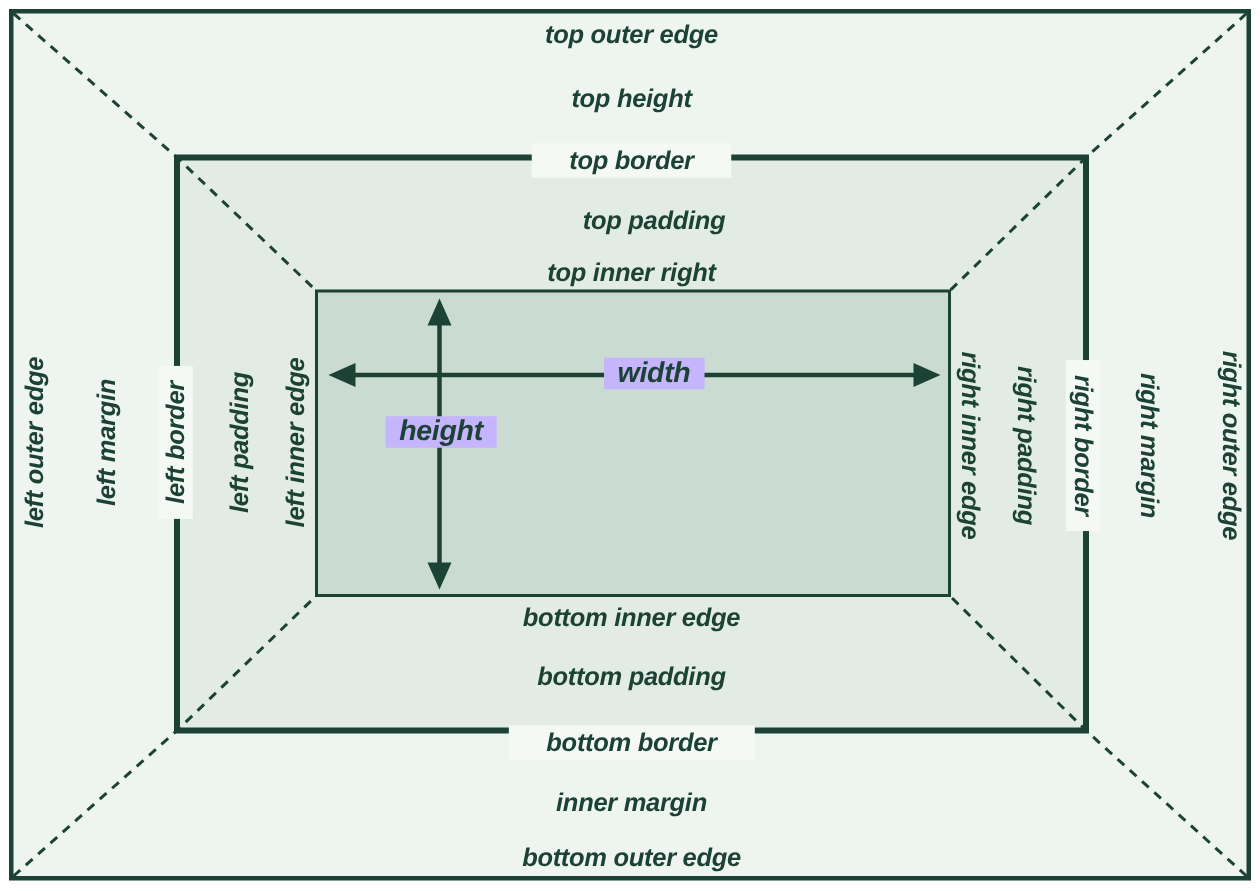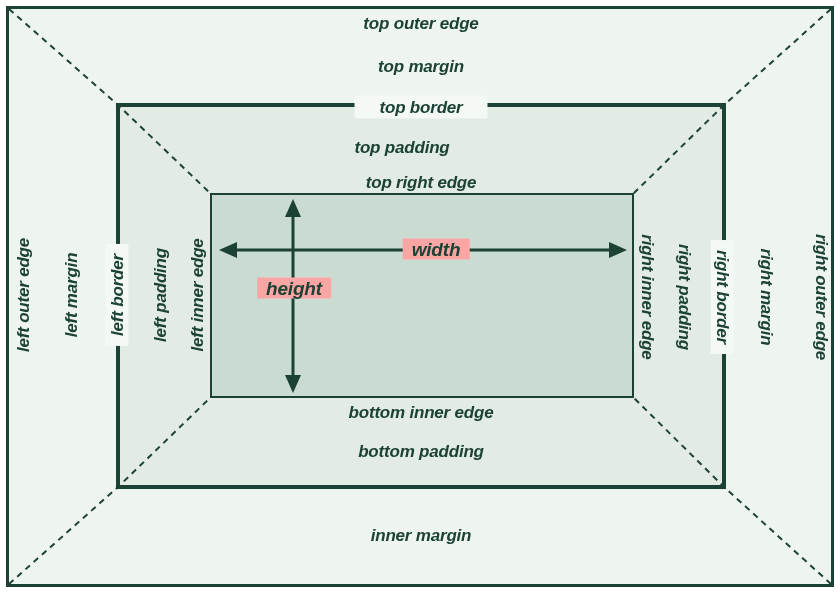--- a/index.html
+++ b/index.html
@@ -24,21 +24,21 @@
   .lbl{
     position:absolute;white-space:nowrap;
     color:#1b4234;font-size:17px;font-weight:bold;font-style:italic;
     letter-spacing:-0.2px;line-height:1;
     transform:translate(-50%,-50%);
   }
   .lbl.rot-l{transform:translate(-50%,-50%) rotate(-90deg);}
   .lbl.rot-r{transform:translate(-50%,-50%) rotate(90deg);}
   .lbl.mask{background:#f4f9f5;padding:3px 25px;}
   .lbl.rot-l.mask,.lbl.rot-r.mask{padding:3px 10px;}
-  .lbl.dim{font-size:19px;background:#fca5a5;padding:1px 9px;}
+  .lbl.dim{font-size:19px;background:#c4b5fd;padding:1px 9px;}
 </style>
 </head>
 <body>
 
 <div class="stage">
 
   <div class="margin-area"></div>
   <div class="padding-area"></div>
   <div class="content-area"></div>
 
@@ -54,28 +54,30 @@
       <line x1="234" y1="250" x2="612" y2="250"></line>
       <polygon points="219,250 237,242 237,258" stroke="none"></polygon>
       <polygon points="627,250 609,242 609,258" stroke="none"></polygon>
       <line x1="293" y1="216" x2="293" y2="376"></line>
       <polygon points="293,199 285,217 301,217" stroke="none"></polygon>
       <polygon points="293,393 285,375 301,375" stroke="none"></polygon>
     </g>
   </svg>
 
   <div class="lbl" style="left:421px;top:23px">top outer edge</div>
-  <div class="lbl" style="left:421px;top:66px">top margin</div>
+  <div class="lbl" style="left:421px;top:66px">top height</div>
   <div class="lbl mask" style="left:421px;top:107px">top border</div>
-  <div class="lbl" style="left:402px;top:147px">top padding</div>
-  <div class="lbl" style="left:421px;top:182px">top right edge</div>
+  <div class="lbl" style="left:436px;top:147px">top padding</div>
+  <div class="lbl" style="left:421px;top:182px">top inner right</div>
 
   <div class="lbl" style="left:421px;top:412px">bottom inner edge</div>
   <div class="lbl" style="left:421px;top:451px">bottom padding</div>
+  <div class="lbl mask" style="left:421px;top:495px">bottom border</div>
   <div class="lbl" style="left:421px;top:535px">inner margin</div>
+  <div class="lbl" style="left:421px;top:572px">bottom outer edge</div>
 
   <div class="lbl rot-l" style="left:23px;top:295px">left outer edge</div>
   <div class="lbl rot-l" style="left:71px;top:295px">left margin</div>
   <div class="lbl rot-l mask" style="left:117px;top:295px">left border</div>
   <div class="lbl rot-l" style="left:160px;top:295px">left padding</div>
   <div class="lbl rot-l" style="left:197px;top:295px">left inner edge</div>
 
   <div class="lbl rot-r" style="left:647px;top:297px">right inner edge</div>
   <div class="lbl rot-r" style="left:684px;top:297px">right padding</div>
   <div class="lbl rot-r mask" style="left:722px;top:297px">right border</div>

